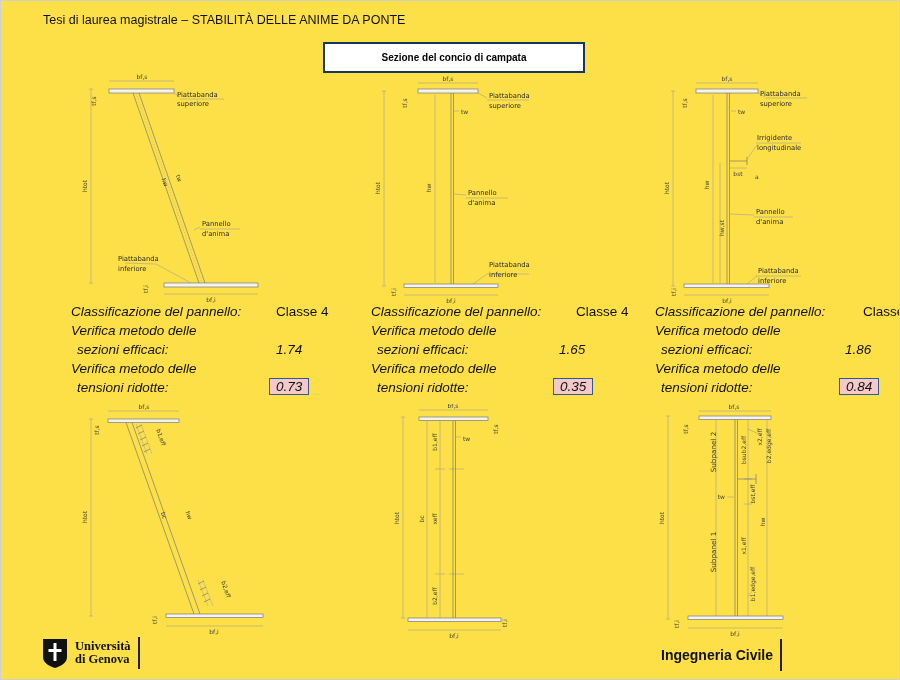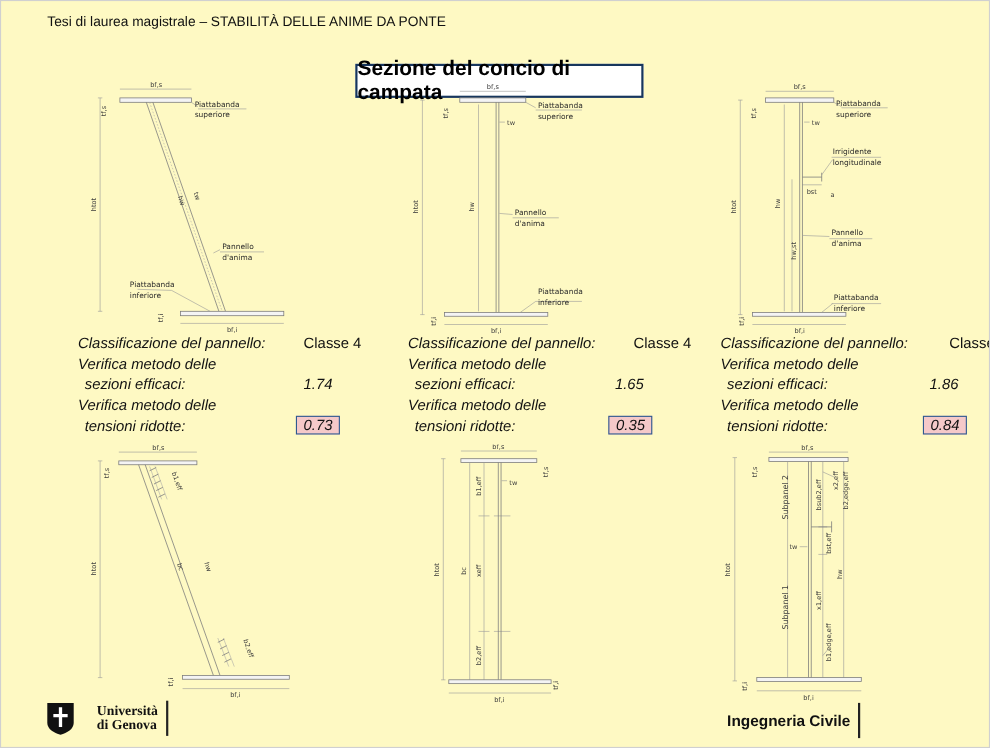--- a/index.html
+++ b/index.html
@@ -1,40 +1,40 @@
 <!DOCTYPE html>
 <html><head>
 <meta charset="utf-8">
 <style>
   html,body{margin:0;padding:0;background:#888;}
-  #slide{position:relative;width:900px;height:680px;background:#fef9c3;
+  #slide{position:relative;width:900px;height:680px;background:#fde047;
          font-family:"Liberation Sans",sans-serif;overflow:hidden;
          border:1px solid #d0d0d0;box-sizing:border-box;}
   .hdr{position:absolute;left:42px;top:12px;font-size:12.5px;color:#111;}
   .titlebox{position:absolute;left:322px;top:41px;width:258px;height:27px;
             border:2.5px solid #17365d;background:#fff;display:flex;
             align-items:center;justify-content:center;
-            font-size:19px;font-weight:bold;color:#000;margin-top:16px;}
+            font-size:10px;font-weight:bold;color:#000;}
   svg.diag{position:absolute;}
   svg.diag line, svg.diag path{stroke:#7a7a7a;stroke-width:0.7;fill:none;}
   svg.diag rect.fl{fill:#f4f4f4;stroke:#7a7a7a;stroke-width:0.7;}
   svg.diag line.dim{stroke:#9a9a9a;stroke-width:0.55;}
   svg.diag line.hat{stroke:#a5a5a5;stroke-width:0.5;}
   svg.diag text{font-family:"DejaVu Sans",sans-serif;font-size:6px;fill:#3c3c3c;}
   svg.diag text.co{font-size:6.8px;fill:#2a2a2a;}
   svg.diag text.sp{font-size:7.2px;}
   .clsblock{position:absolute;width:292px;font-size:13.5px;color:#111;margin-left:32px;}
   .clsrow{position:relative;height:19px;white-space:nowrap;}
   .clslab{font-style:italic;}
   .clsval{position:absolute;font-style:italic;}
   .clsval.classe{font-style:normal;}
   .clsval.boxed{border:1.6px solid #2e5a8f;background:#f5c9c9;
                 padding:0 6px;top:-2px;}
   .footer-left{position:absolute;left:40px;top:636px;display:flex;align-items:center;}
-  .uni-name{margin-left:19px;font-family:"Liberation Serif",serif;font-weight:bold;
+  .uni-name{margin-left:6px;font-family:"Liberation Serif",serif;font-weight:bold;
             font-size:12.5px;line-height:13px;color:#111;}
   .vdiv{width:2px;background:#222;height:32px;margin:0 7px;}
   .dicca{font-size:7.6px;line-height:9px;color:#222;letter-spacing:0.2px;}
   .footer-right{position:absolute;left:660px;top:638px;display:flex;align-items:center;}
   .course{font-weight:bold;font-size:14px;color:#111;text-align:center;}
   .cand{font-weight:bold;font-size:11px;line-height:14px;color:#111;}
 </style>
 </head>
 <body>
 

